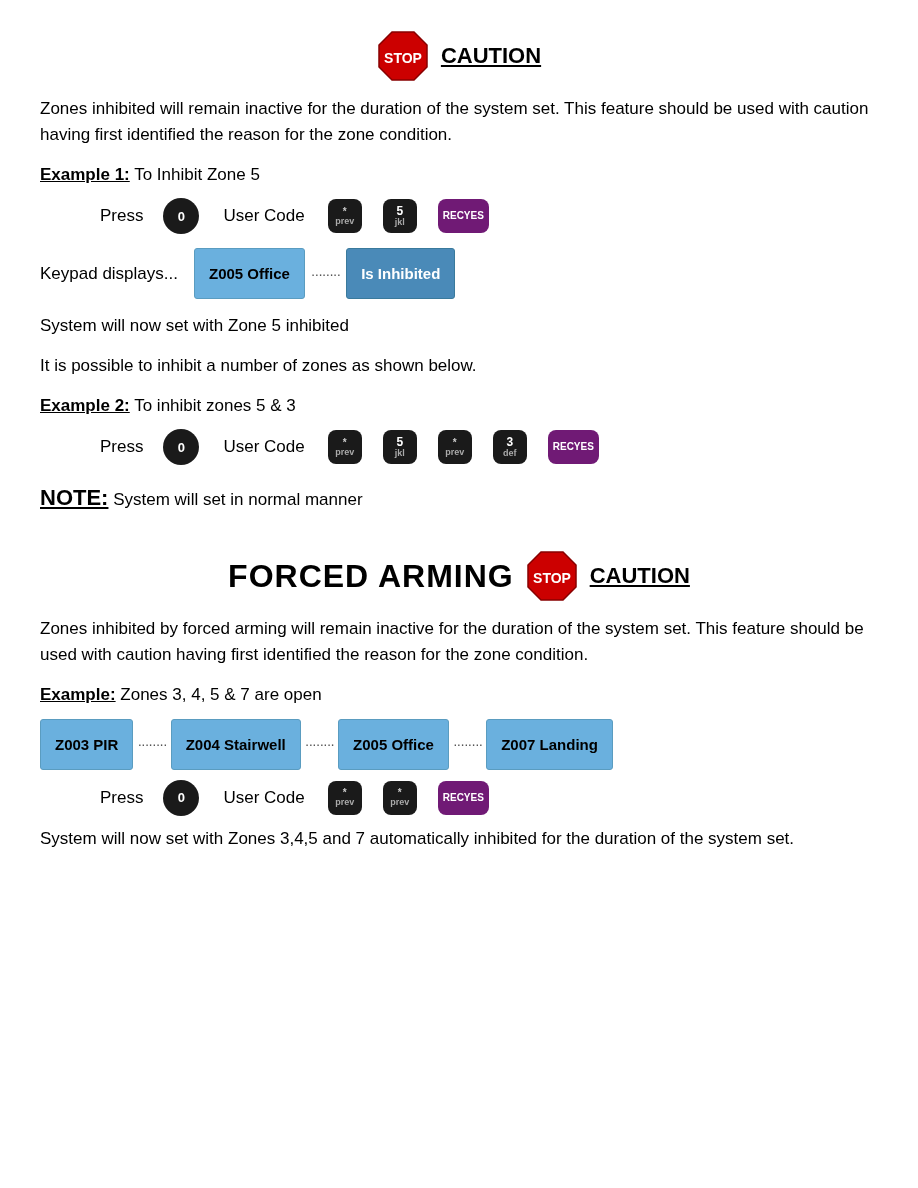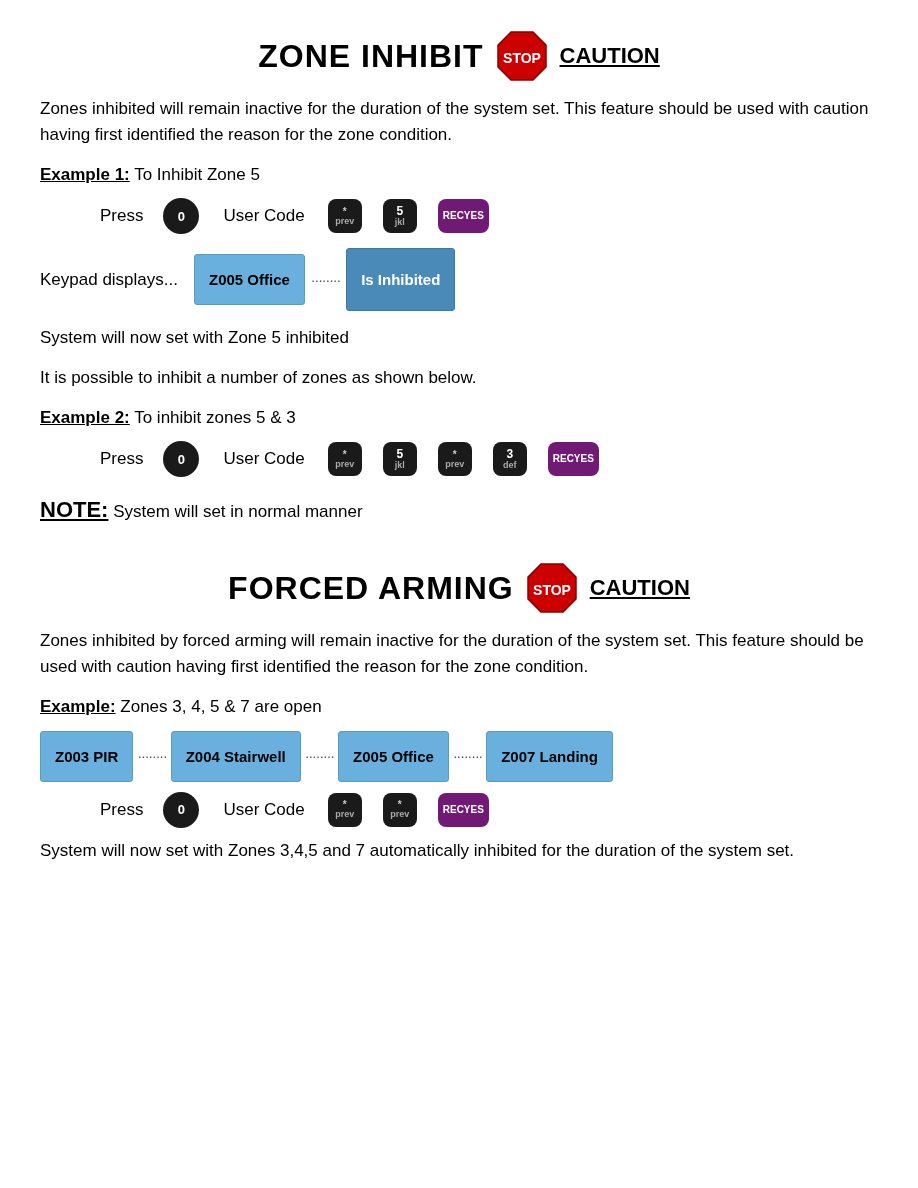--- a/index.html
+++ b/index.html
@@ -145,21 +145,21 @@
       padding: 16px 14px;
       border: 1px solid #5a9cc0;
       border-radius: 3px;
       display: inline-block;
     }
     .display-box-dark {
       background: #4a8ab8;
       color: #fff;
       font-size: 15px;
       font-weight: bold;
-      padding: 22px 14px;
+      padding: 16px 14px;
       border: 1px solid #3a7a9c;
       border-radius: 3px;
       display: inline-block;
     }
     .dots-separator {
       letter-spacing: -1px;
       color: #555;
       font-size: 14px;
       margin: 0 2px;
     }
@@ -187,21 +187,20 @@
       align-items: center;
       flex-wrap: wrap;
       gap: 2px;
       margin: 10px 0;
     }
   </style>
 </head>
 <body>
 
 <div class="page-title">
-  <span class="title-text">ZONE INHIBIT</span>
   <span class="stop-sign">
     <svg viewBox="0 0 52 52" xmlns="http://www.w3.org/2000/svg">
       <polygon points="15,2 37,2 50,15 50,37 37,50 15,50 2,37 2,15" fill="#cc0000" stroke="#880000" stroke-width="1.5"></polygon>
       <text x="26" y="33" text-anchor="middle" font-family="Arial" font-size="14" font-weight="900" fill="white">STOP</text>
     </svg>
   </span>
   <span class="caution-text">CAUTION</span>
 </div>
 
 <p class="body-text">Zones inhibited will remain inactive for the duration of the system set. This feature should be used with caution having first identified the reason for the zone condition.</p>

